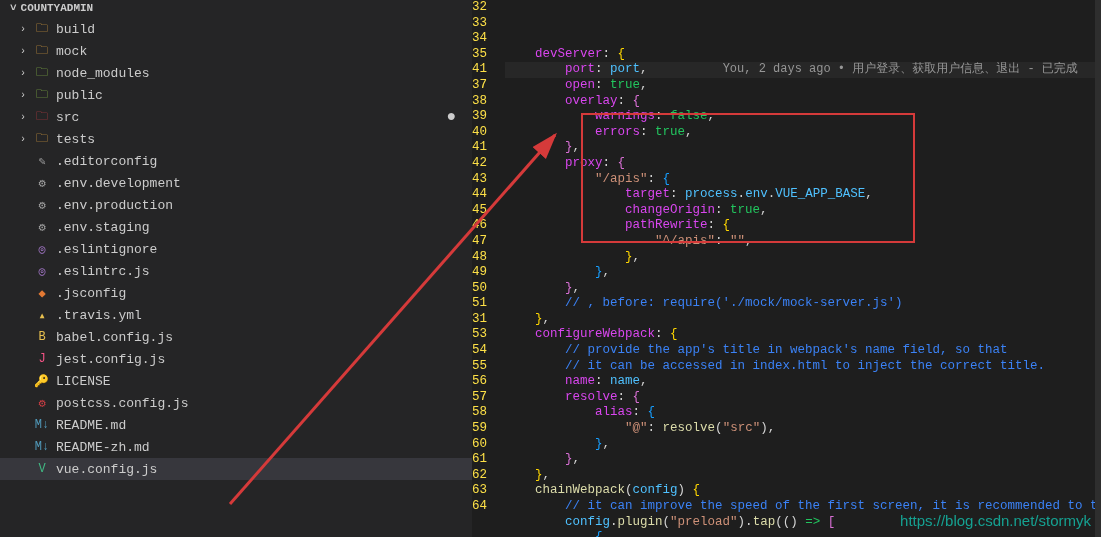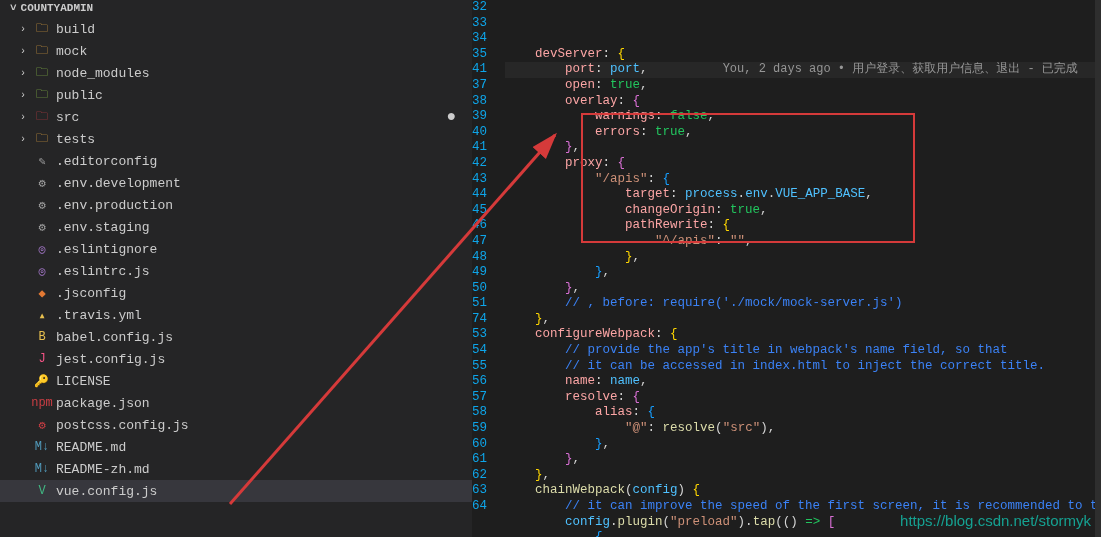--- a/index.html
+++ b/index.html
@@ -63,32 +63,32 @@
   flex: 1;
   display: flex;
   background: #1e1e1e;
   font-size: 12.5px;
   line-height: 15.6px;
   overflow: hidden;
 }
 .gutter {
   width: 48px;
   text-align: right;
-  color: #0ea5e9;
+  color: #fde047;
   padding-right: 18px;
   user-select: none;
 }
 .gutter div { height: 15.6px; }
 .code {
   flex: 1;
   white-space: pre;
   position: relative;
 }
 .code-line { height: 15.6px; }
-.tok-key { color: #fca5a5; }
+.tok-key { color: #d946ef; }
 .tok-str { color: #ce9178; }
 .tok-bool { color: #22c55e; }
 .tok-punc { color: #d4d4d4; }
 .tok-brace { color: #ffd700; }
 .tok-brace2 { color: #da70d6; }
 .tok-brace3 { color: #179fff; }
 .tok-comment { color: #3b82f6; }
 .tok-var { color: #4fc1ff; }
 .tok-func { color: #dcdcaa; }
 .codelens { color: #969696; font-size: 12px; }
@@ -208,25 +208,20 @@
       </div>
       <div class="tree-item">
         <span class="chev"></span>
         <span class="icon icon pink">J</span>
         <span class="fname">jest.config.js</span>
       </div>
       <div class="tree-item">
         <span class="chev"></span>
         <span class="icon icon yellow">🔑</span>
         <span class="fname">LICENSE</span>
-      </div>
-      <div class="tree-item">
-        <span class="chev"></span>
-        <span class="icon icon red">npm</span>
-        <span class="fname">package.json</span>
       </div>
       <div class="tree-item">
         <span class="chev"></span>
         <span class="icon icon red">⚙</span>
         <span class="fname">postcss.config.js</span>
       </div>
       <div class="tree-item">
         <span class="chev"></span>
         <span class="icon icon blue">M↓</span>
         <span class="fname">README.md</span>
@@ -259,21 +254,21 @@
       <div>42</div>
       <div>43</div>
       <div>44</div>
       <div>45</div>
       <div>46</div>
       <div>47</div>
       <div>48</div>
       <div>49</div>
       <div>50</div>
       <div>51</div>
-      <div>74</div>
+      <div>31</div>
       <div>53</div>
       <div>54</div>
       <div>55</div>
       <div>56</div>
       <div>57</div>
       <div>58</div>
       <div>59</div>
       <div>60</div>
       <div>61</div>
       <div>62</div>

